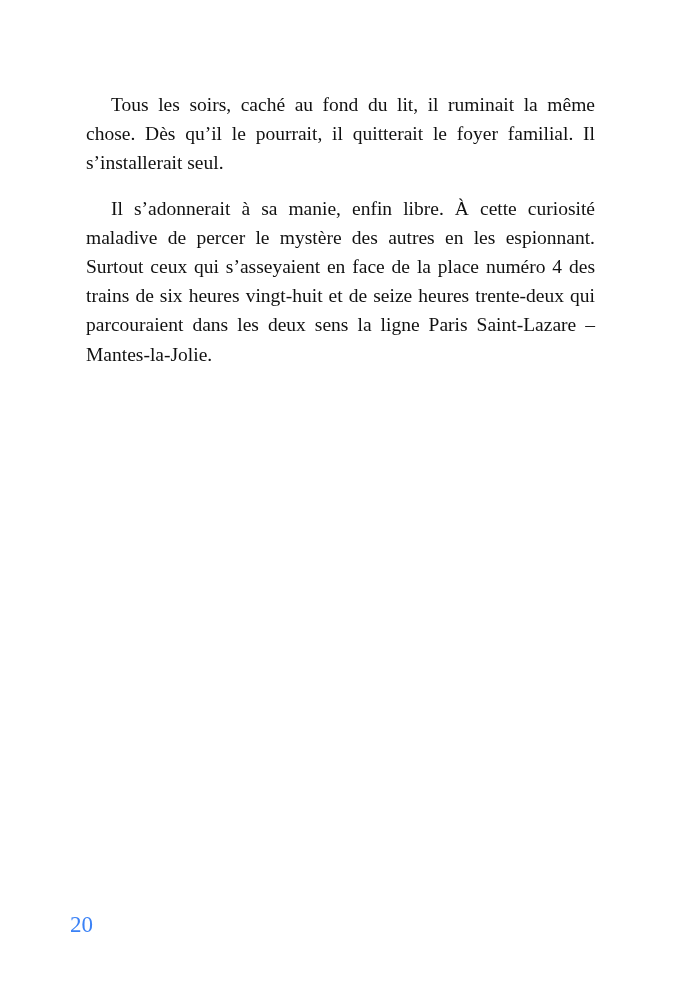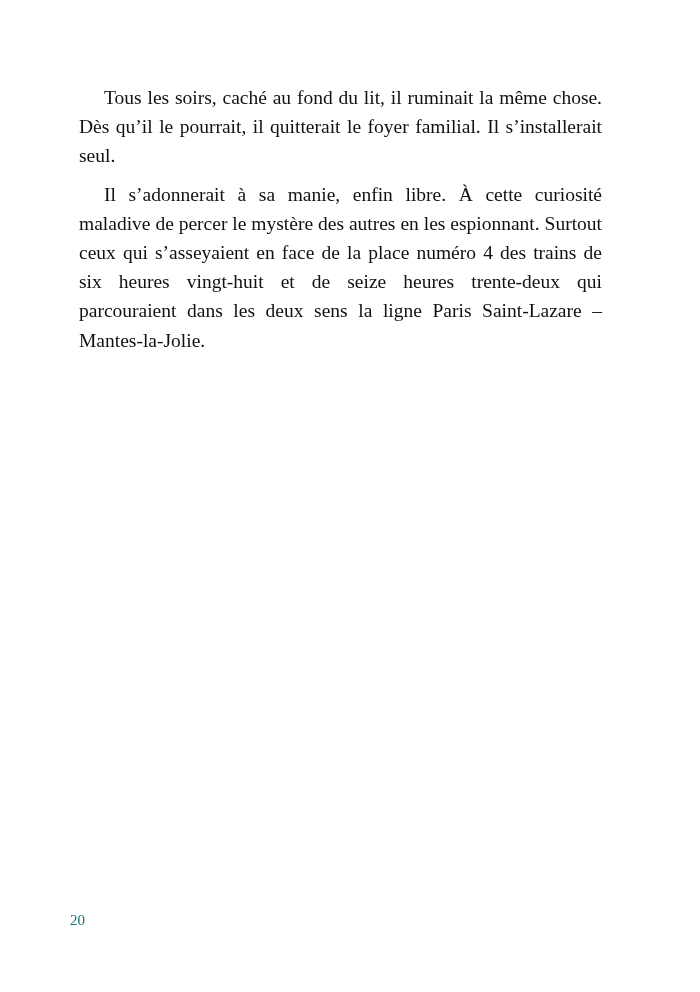--- a/index.html
+++ b/index.html
@@ -2,25 +2,25 @@
 <html><head>
 <meta charset="utf-8">
 <style>
   html, body { margin: 0; padding: 0; background: #ffffff; }
   body { width: 700px; height: 992px; position: relative; overflow: hidden; }
   .page {
     position: absolute; left: 70px; top: 74px; width: 541px;
     font-family: "Liberation Serif", serif;
     font-size: 19.5px; line-height: 29.2px; color: #111111;
   }
-  .para { margin: 9px; text-align: justify; text-indent: 25px; }
+  .para { margin: 16px; text-align: justify; text-indent: 25px; }
   .para.last-left { text-align-last: left; }
   .page-number {
     position: absolute; left: 70px; top: 912px;
-    font-family: "Liberation Serif", serif; font-size: 15px; color: #0f766e;
+    font-family: "Liberation Serif", serif; font-size: 23px; color: #3b82f6;
   }
 </style>
 </head>
 <body>
 
 <div class="page">
   <p class="para last-left">Tous les soirs, caché au fond du lit, il ruminait la même chose. Dès qu’il le pourrait, il quitterait le foyer familial. Il s’installerait seul.</p>
   <p class="para last-left">Il s’adonnerait à sa manie, enfin libre. À cette curiosité maladive de percer le mystère des autres en les espionnant. Surtout ceux qui s’asseyaient en face de la place numéro 4 des trains de six heures vingt-huit et de seize heures trente-deux qui parcouraient dans les deux sens la ligne Paris Saint-Lazare – Mantes-la-Jolie.</p>
 </div>
 

